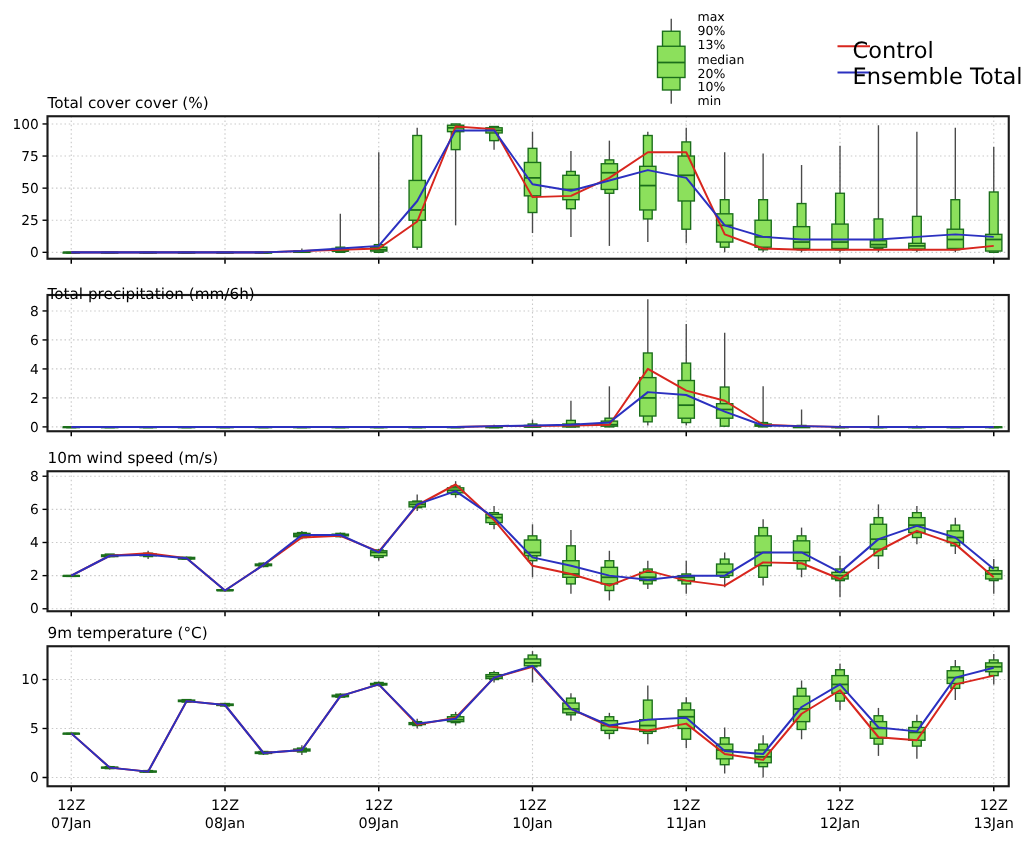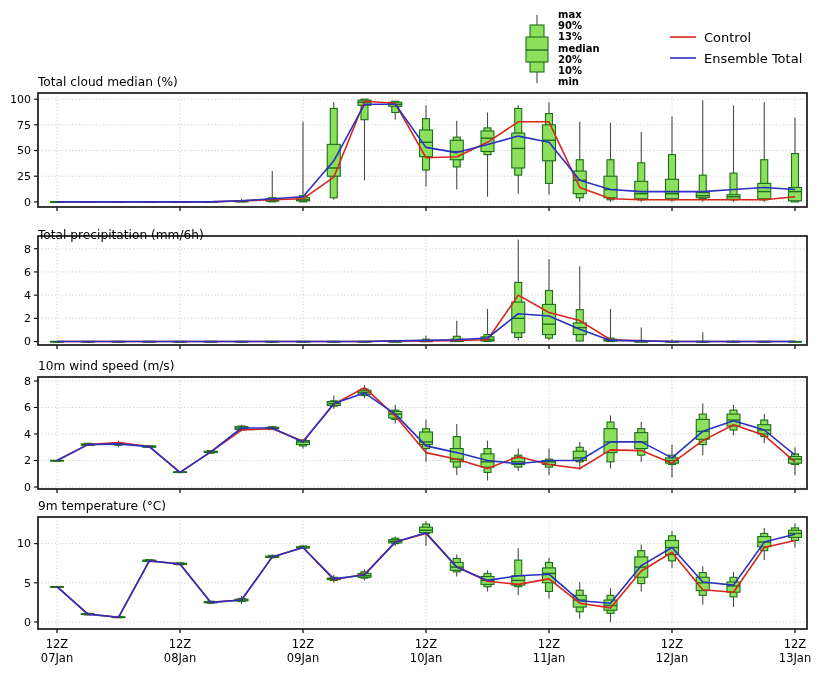--- a/index.html
+++ b/index.html
@@ -1,21 +1,21 @@
 <!DOCTYPE html>
 <html><head>
 <meta charset="utf-8">
 <style>
   html,body{margin:0;padding:0;background:#ffffff;}
   .fig{position:relative;width:825px;height:673px;background:#fff;
        font-family:"DejaVu Sans", sans-serif;color:#000;overflow:hidden;}
   .fig svg{position:absolute;left:0;top:0;}
   .hdr{position:absolute;left:38px;top:7px;font-size:15px;line-height:22px;white-space:nowrap;}
-  .blabels{position:absolute;left:558px;top:9px;font-size:10px;line-height:11.2px;white-space:nowrap;font-weight:bold;}
-  .leg-label{position:absolute;left:704px;font-size:13px;white-space:nowrap;}
+  .blabels{position:absolute;left:558px;top:9px;font-size:10px;line-height:11.2px;white-space:nowrap;}
+  .leg-label{position:absolute;left:682px;font-size:18px;white-space:nowrap;}
   .pt{position:absolute;left:38px;font-size:12.2px;white-space:nowrap;}
 </style>
 </head>
 <body>
 
 <div class="fig">
   <svg id="chart" width="825" height="673">
       <line x1="38" x2="807" y1="201.86486486486487" y2="201.86486486486487" stroke="#c9c9c9" stroke-width="0.9" stroke-dasharray="1.2 2.2"></line>
       <line x1="34" x2="38" y1="201.86486486486487" y2="201.86486486486487" stroke="#000000" stroke-width="1.1"></line>
       <text x="31" y="205.66486486486488" text-anchor="end" font-size="11" fill="#000000">0</text>
@@ -546,17 +546,17 @@
     <div>13%</div>
     <div>median</div>
     <div>20%</div>
     <div>10%</div>
     <div>min</div>
   </div>
 
   <div class="leg-label" style="top:30px">Control</div>
   <div class="leg-label" style="top:51px">Ensemble Total</div>
 
-  <div class="pt" style="top:75px">Total cloud median (%)</div>
+  <div class="pt" style="top:75px">Total cover cover (%)</div>
   <div class="pt" style="top:228px">Total precipitation (mm/6h)</div>
   <div class="pt" style="top:359px">10m wind speed (m/s)</div>
   <div class="pt" style="top:499px">9m temperature (°C)</div>
 </div>
 
 </body></html>

